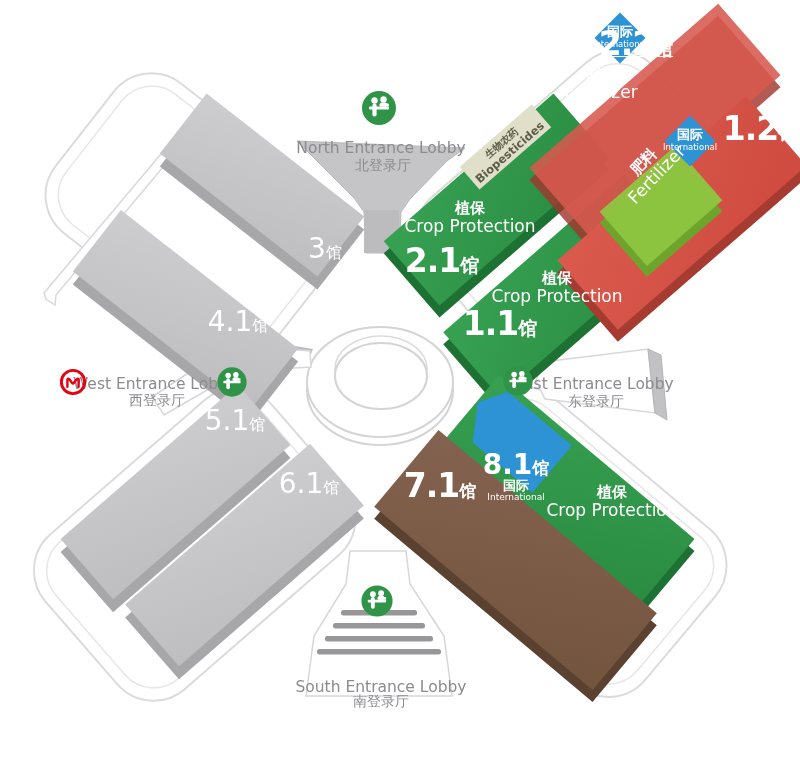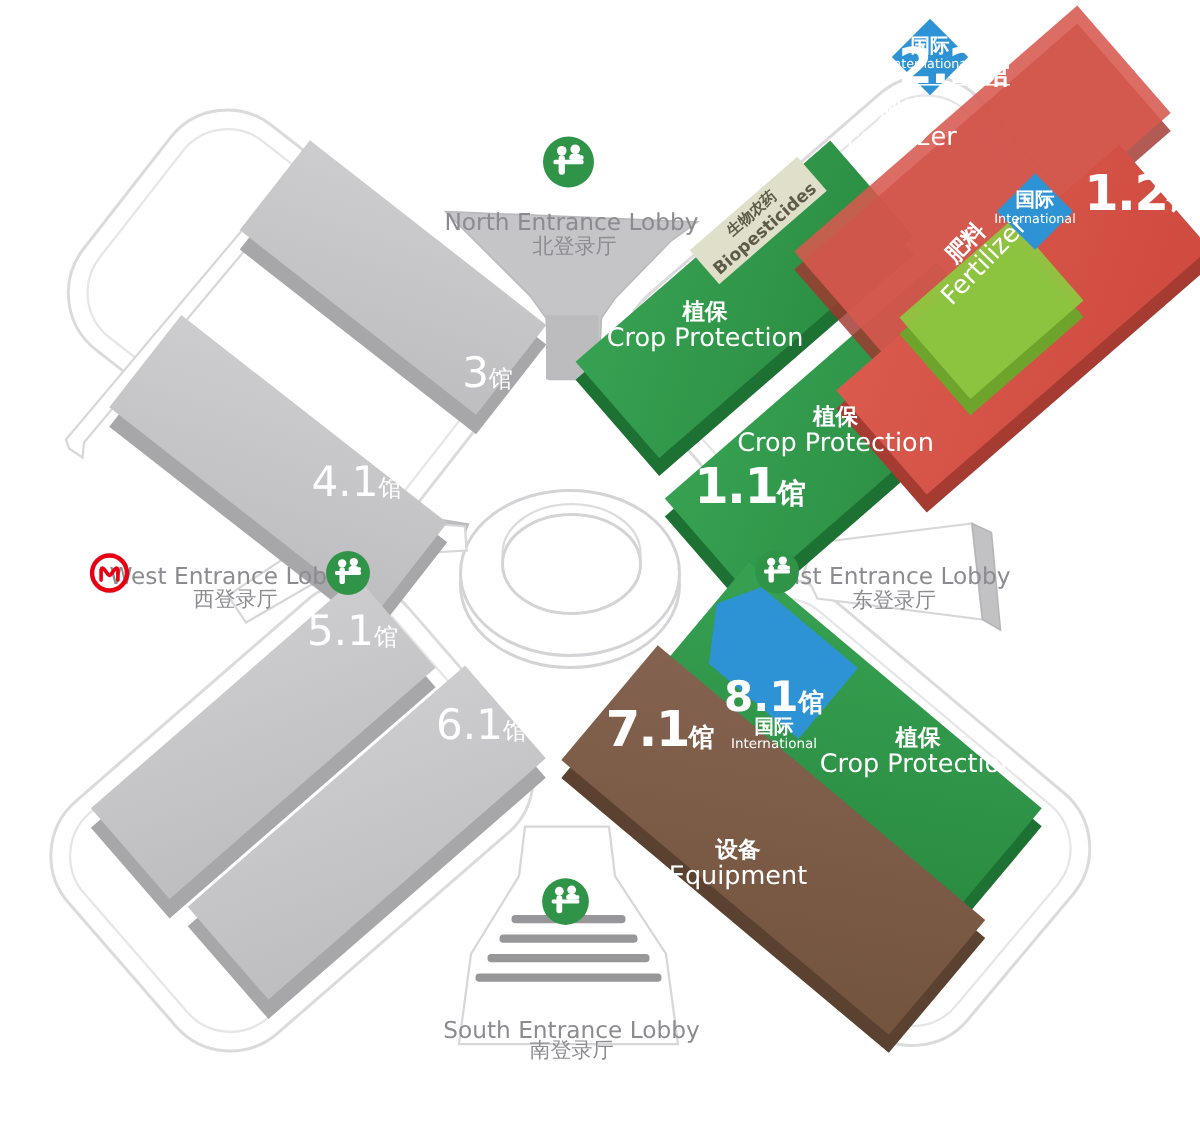--- a/index.html
+++ b/index.html
@@ -58,21 +58,21 @@
   #l-h12cat{left:651px;top:169px;transform:translate(-50%,-50%) rotate(-46deg);}
   #l-seeds{left:666px;top:205px;}
   #l-h21num{left:442px;top:261px;} #l-h21cat{left:470px;top:218px;}
   #l-strip{left:506px;top:148px;transform:translate(-50%,-50%) rotate(-41deg);}
   #l-h11num{left:500px;top:324px;} #l-h11cat{left:557px;top:288px;}
   #l-b81{left:516px;top:436px;line-height:1.05;margin-top:40px;}
   .b81n{font-size:28px;font-weight:700;} .b81s{font-size:17px;font-weight:700;}
   #l-h81cat{left:612px;top:502px;}
   #l-h71num{left:440px;top:486px;} #l-h71cat{left:492px;top:577px;}
   #l-h3{left:325px;top:249px;} #l-h41{left:238px;top:322px;}
-  #l-h51{left:235px;top:421px;} #l-h61{left:321px;top:484px;text-align:right;}
+  #l-h51{left:235px;top:421px;} #l-h61{left:309px;top:484px;text-align:right;}
   #l-north-zh{left:383px;top:134px;} #l-north-en{left:381px;top:149px;}
   #l-east-zh{left:596px;top:370px;}  #l-east-en{left:594px;top:385px;}
   #l-west-zh{left:157px;top:369px;}  #l-west-en{left:155px;top:385px;}
   #l-south-zh{left:381px;top:670px;} #l-south-en{left:381px;top:688px;}
   
   .icn{position:absolute;transform:translate(-50%,-50%);}
   #ic-north{left:379px;top:108px;} #ic-east{left:518px;top:381px;}
   #ic-west{left:232px;top:382px;}  #ic-south{left:377px;top:601px;}
   #ic-metro{left:73px;top:382px;}
 </style>
@@ -143,20 +143,21 @@
   <div class="s r40" id="sl-h81s"></div>
   <div class="s r40" id="sl-h81"></div>
   <div class="s r40" id="sl-b81"></div>
   <div class="s r40" id="sl-h71s"></div>
   <div class="s r40" id="sl-h71"></div>
   <div class="s r45" id="sl-b22"></div>
   <div class="s r45" id="sl-b12"></div>
 
   <div class="lb" id="l-h22num"><span class="n1">2.2</span><span class="n2">馆</span></div>
   <div class="lb" id="l-h12num"><span class="n1">1.2</span><span class="n2">馆</span></div>
+  <div class="lb" id="l-h21num"><span class="n1">2.1</span><span class="n2">馆</span></div>
   <div class="lb" id="l-h11num"><span class="n1">1.1</span><span class="n2">馆</span></div>
   <div class="lb" id="l-h71num"><span class="n1" style="font-size:33px">7.1</span><span class="n2" style="font-size:17px">馆</span></div>
   <div class="lb" id="l-h3"><span class="g1">3</span><span class="g2">馆</span></div>
   <div class="lb" id="l-h41"><span class="g1">4.1</span><span class="g2">馆</span></div>
   <div class="lb" id="l-h51"><span class="g1">5.1</span><span class="g2">馆</span></div>
   <div class="lb" id="l-h61"><span class="g1">6.1</span><span class="g2">馆</span></div>
 
   <div class="lb" id="l-h22cat">
       <span class="cz">肥料</span>
       <span class="ce">Fertilizer</span>
@@ -169,24 +170,20 @@
       <span class="cz">植保</span>
       <span class="ce">Crop Protection</span>
     </div>
   <div class="lb" id="l-h11cat">
       <span class="cz">植保</span>
       <span class="ce">Crop Protection</span>
     </div>
   <div class="lb" id="l-h81cat">
       <span class="cz">植保</span>
       <span class="ce">Crop Protection</span>
-    </div>
-  <div class="lb" id="l-h71cat">
-      <span class="cz">设备</span>
-      <span class="ce">Equipment</span>
     </div>
   <div class="lb" id="l-strip">
       <span class="st1">生物农药</span>
       <span class="st2">Biopesticides</span>
     </div>
 
   <div class="lb" id="l-b22">
       <span class="bz">国际</span>
       <span class="be">International</span>
     </div>

